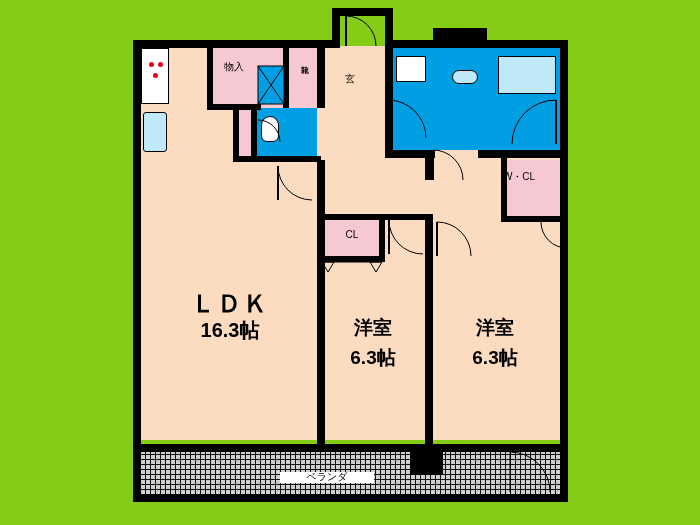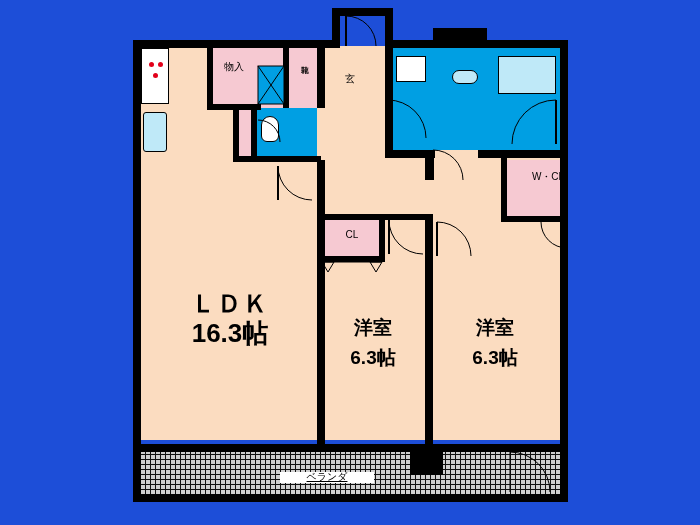--- a/index.html
+++ b/index.html
@@ -1,17 +1,17 @@
 <!DOCTYPE html>
 <html><head>
 <meta charset="utf-8">
 <style>
   html,body{margin:0;padding:0;background:#ffffff;}
   body{width:700px;height:525px;font-family:"Liberation Sans",sans-serif;}
-  #plan{position:relative;width:700px;height:525px;background:#1d4ed8;overflow:hidden;}
+  #plan{position:relative;width:700px;height:525px;background:#84cc16;overflow:hidden;}
   .blk{position:absolute;box-sizing:border-box;}
   .wallc{background:#000000;}
   .peach{background:#fbdcc0;}
   .pink{background:#f6c9d2;}
   .blue{background:#009fe3;}
   .lblue{background:#bfe9f8;}
   .white{background:#ffffff;}
   .thin{border:1px solid #000;}
   .lab{position:absolute;color:#000;text-align:center;line-height:1.05;}
   .lab-sm{font-size:10px;}
@@ -149,26 +149,26 @@
     <line x1="510" y1="452" x2="510" y2="492" stroke="#000" stroke-width="1"></line>
 
     <line x1="145" y1="448" x2="313" y2="448" stroke="#000" stroke-width="1"></line>
     <line x1="330" y1="448" x2="420" y2="448" stroke="#000" stroke-width="1"></line>
     <line x1="444" y1="448" x2="556" y2="448" stroke="#000" stroke-width="1"></line>
   </svg>
 
   <div class="lab lab-sm" style="left:214px;top:62px;width:40px;">物入</div>
   <div class="lab lab-xs vert" style="left:296px;top:60px;width:12px;">靴箱</div>
   <div class="lab lab-sm" style="left:338px;top:74px;width:24px;">玄</div>
-  <div class="lab lab-sm" style="left:521px;top:172px;width:54px;">W・CL</div>
+  <div class="lab lab-sm" style="left:492px;top:172px;width:54px;">W・CL</div>
   <div class="lab lab-sm" style="left:330px;top:230px;width:44px;">CL</div>
-  <div class="lab lab-sm" style="left:280px;top:472px;width:94px;background:#ffffff;text-decoration:underline;">ベランダ</div>
+  <div class="lab lab-sm" style="left:280px;top:472px;width:94px;background:#ffffff;">ベランダ</div>
 
   <div class="lab big" style="left:182px;top:290px;width:96px;font-size:25px;letter-spacing:1px;">ＬＤＫ</div>
-  <div class="lab big" style="left:178px;top:320px;width:104px;font-size:26px;">16.3帖</div>
+  <div class="lab big" style="left:178px;top:320px;width:104px;font-size:20px;">16.3帖</div>
 
   <div class="lab big" style="left:334px;top:318px;width:78px;font-size:19px;">洋室</div>
   <div class="lab big" style="left:330px;top:348px;width:86px;font-size:19px;">6.3帖</div>
 
   <div class="lab big" style="left:456px;top:318px;width:78px;font-size:19px;">洋室</div>
   <div class="lab big" style="left:452px;top:348px;width:86px;font-size:19px;">6.3帖</div>
 
 </div>
 
 </body></html>

